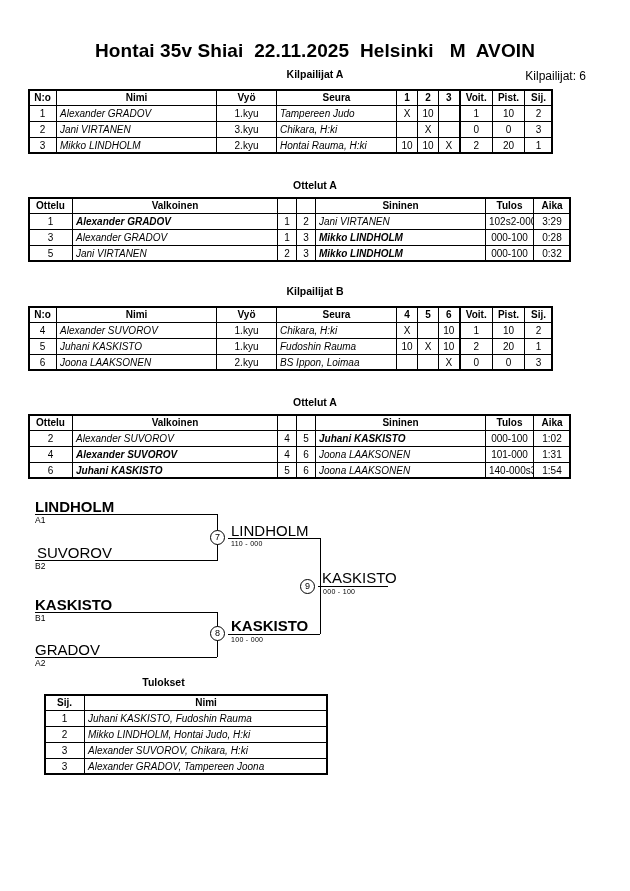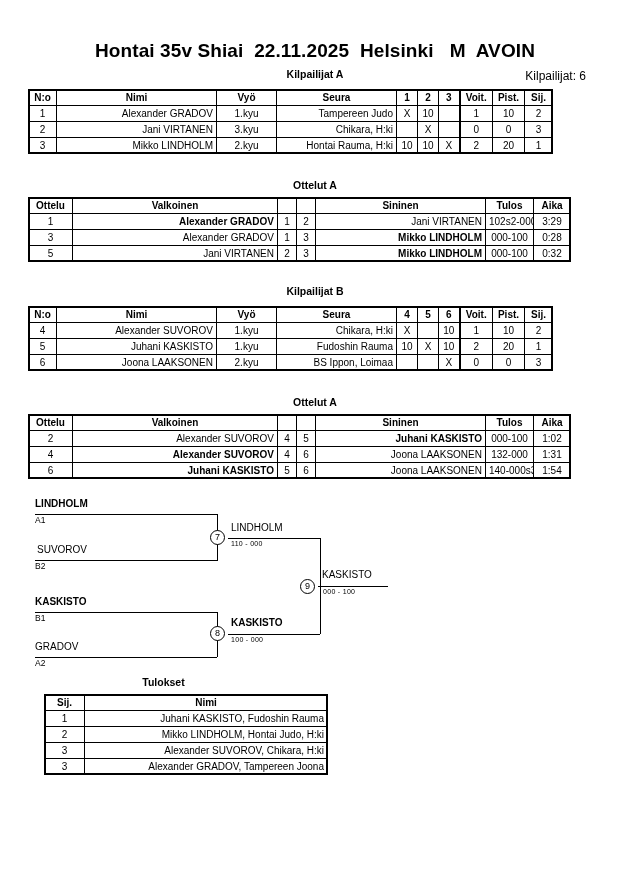--- a/index.html
+++ b/index.html
@@ -67,37 +67,37 @@
   }
   
   .frame {
     position: absolute;
     border: 2px solid #000000;
     box-sizing: border-box;
     pointer-events: none;
   }
 
   .c  { text-align: center; }
-  .l  { text-align: right; }
+  .l  { text-align: left; font-style: italic; }
   .b  { font-weight: bold; }
 
   
   .sep-left { border-left: 2px solid #000000 !important; }
 
   
   .bracket {
     position: absolute;
     left: 0;
     top: 495px;
     width: 630px;
     height: 180px;
   }
   .bk-name {
     position: absolute;
-    font-size: 10px;
+    font-size: 15px;
     white-space: nowrap;
   }
   .bk-name.win { font-weight: bold; }
   .bk-code {
     position: absolute;
     font-size: 8.5px;
     white-space: nowrap;
   }
   .bk-score {
     position: absolute;
@@ -357,21 +357,21 @@
         <td class="l b">Juhani KASKISTO</td>
         <td class="c">000-100</td>
         <td class="c">1:02</td>
       </tr>
       <tr>
         <td class="c">4</td>
         <td class="l b">Alexander SUVOROV</td>
         <td class="c">4</td>
         <td class="c">6</td>
         <td class="l">Joona LAAKSONEN</td>
-        <td class="c">132-000</td>
+        <td class="c">101-000</td>
         <td class="c">1:31</td>
       </tr>
       <tr>
         <td class="c">6</td>
         <td class="l b">Juhani KASKISTO</td>
         <td class="c">5</td>
         <td class="c">6</td>
         <td class="l">Joona LAAKSONEN</td>
         <td class="c">140-000s3</td>
         <td class="c">1:54</td>

